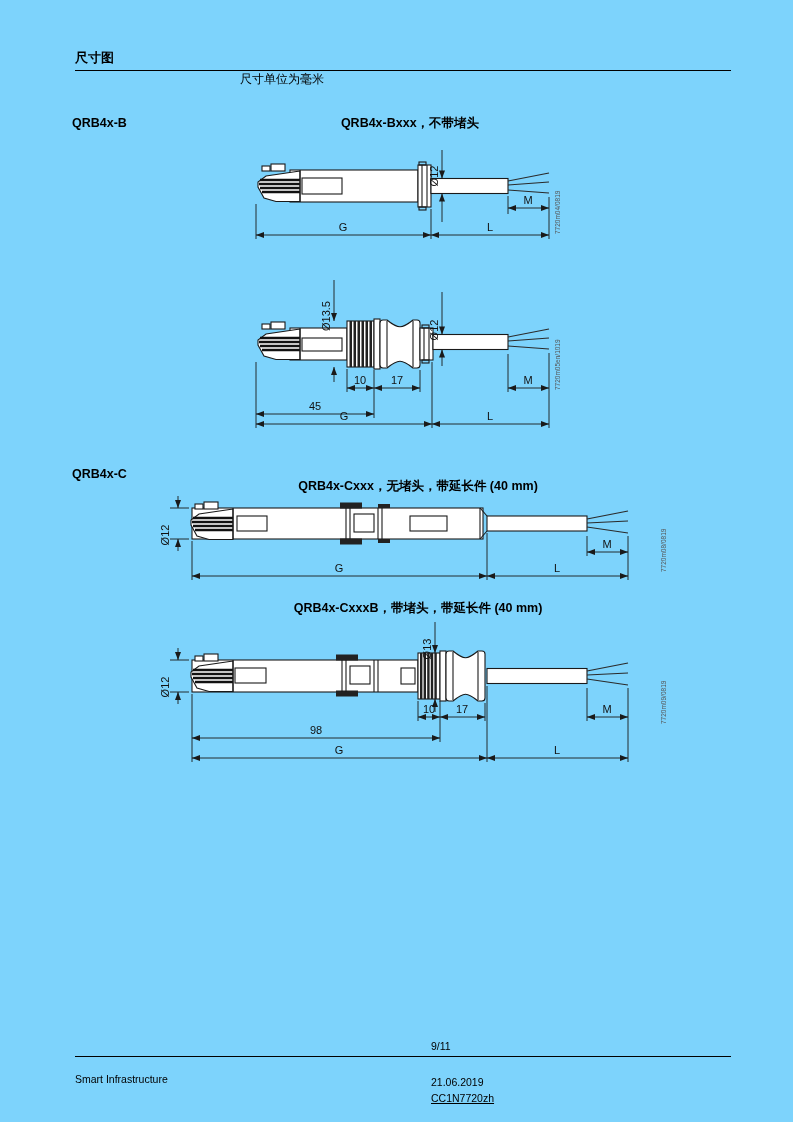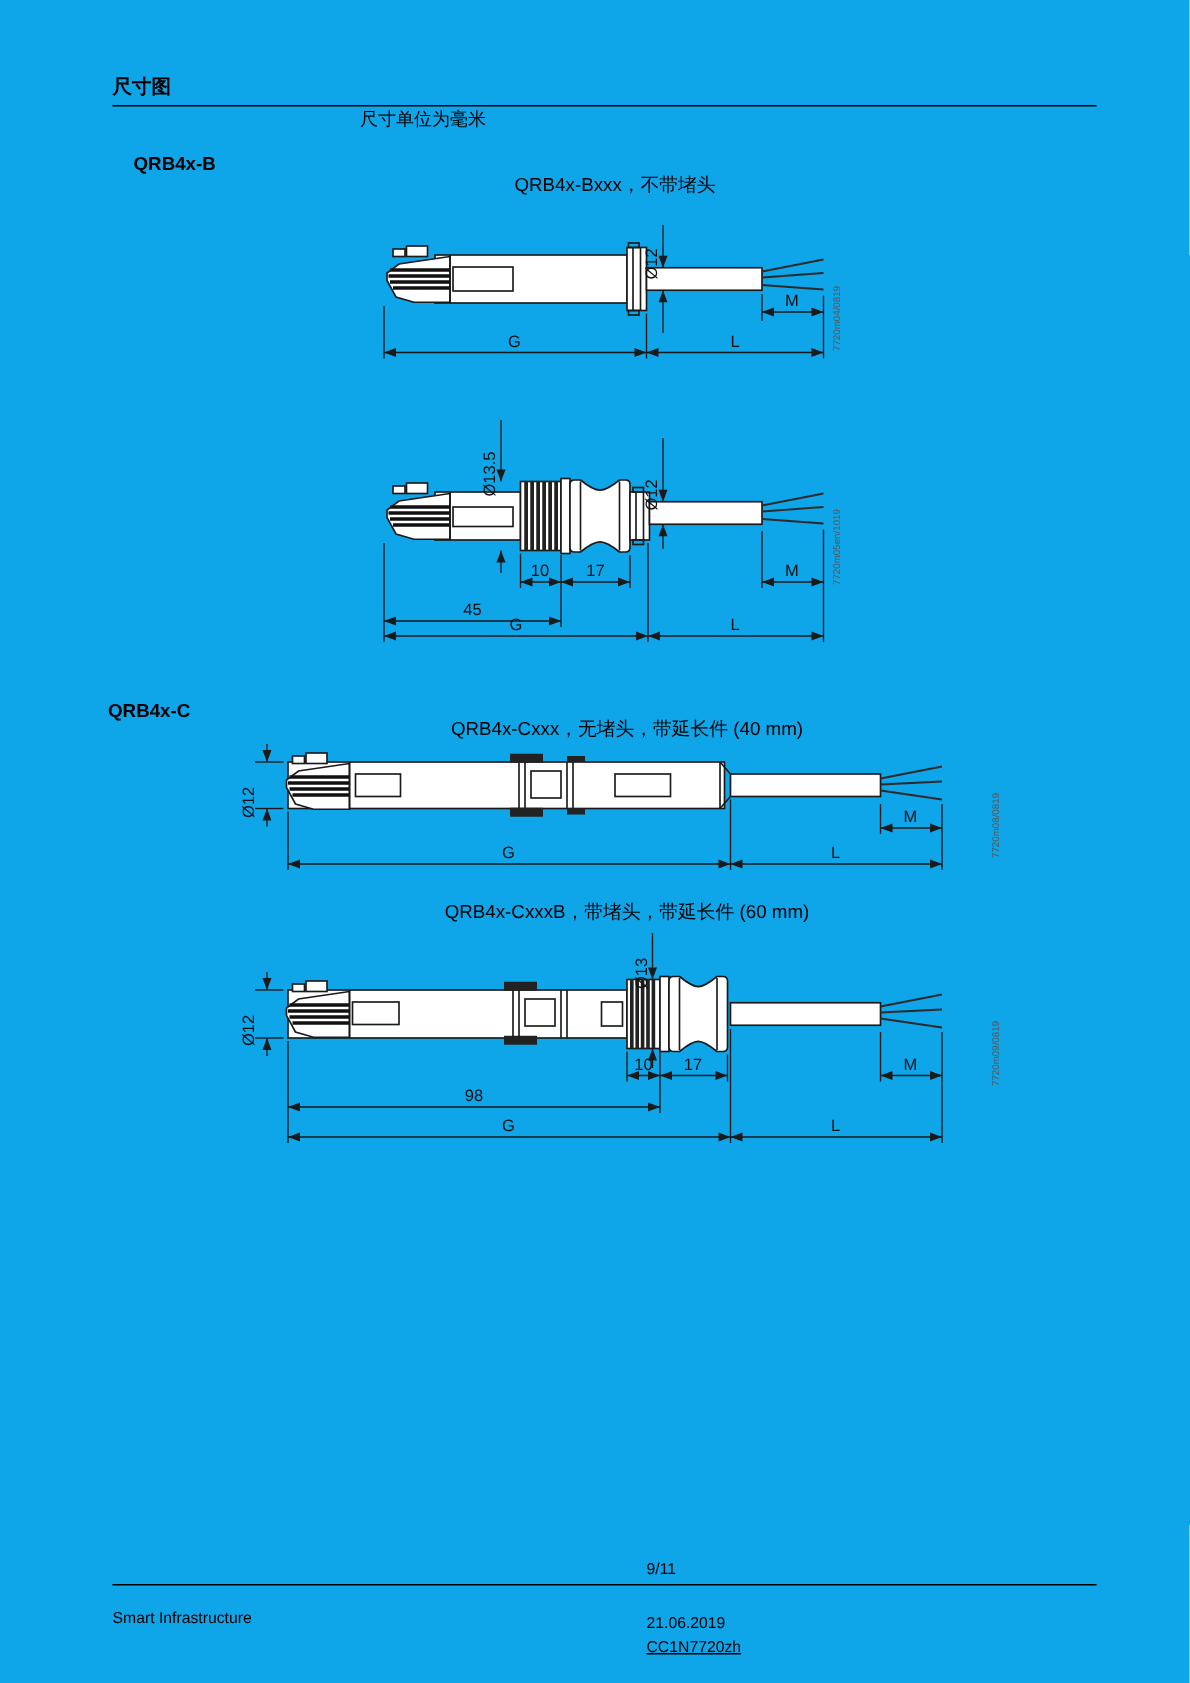--- a/index.html
+++ b/index.html
@@ -1,28 +1,28 @@
 <!DOCTYPE html>
 <html><head>
 <meta charset="utf-8">
 <style>
   html,body { margin:0; padding:0; background:#e8e8e8; }
   .page {
     position:relative; width:793px; height:1122px; margin:0 auto;
-    background:#0ea5e9; overflow:hidden; color:#000;
+    background:#7dd3fc; overflow:hidden; color:#000;
     font-family:"Liberation Sans","DejaVu Sans",sans-serif;
   }
   .abs { position:absolute; }
   .heading { left:75px; top:49px; font-size:13px; font-weight:bold; }
   .rule { position:absolute; left:75px; width:656px; border-top:1.6px solid #000; }
   .rule.top { top:70px; }
   .rule.bottom { top:1056px; }
   .unit-note { left:240px; top:71px; font-size:12px; }
   .model-label { left:72px; font-size:12.5px; font-weight:bold; }
-  .dwg-title { font-size:12.5px; font-weight:normal; text-align:center; }
+  .dwg-title { font-size:12.5px; font-weight:bold; text-align:center; }
   .footer-txt { font-size:10.5px; }
   .right { text-align:left; }
   
   svg { overflow:visible; }
   .o  { fill:#ffffff; stroke:#1a1a1a; stroke-width:1.1; }  
   .s  { fill:none;    stroke:#1a1a1a; stroke-width:1.1; }  
   .d  { fill:none;    stroke:#1a1a1a; stroke-width:0.9; }  
   .f  { fill:#1a1a1a; stroke:none; }                        
   .dk { fill:#222222; stroke:none; }                        
   .lv { stroke:#111111; stroke-width:2.3; fill:none; }      
@@ -32,21 +32,21 @@
 </style>
 </head>
 <body>
 
 <div class="page">
 
   <div class="abs heading">尺寸图</div>
   <div class="rule top"></div>
   <div class="abs unit-note">尺寸单位为毫米</div>
 
-  <div class="abs model-label" style="top:102px;margin-left:17px;">QRB4x-B</div>
+  <div class="abs model-label" style="top:116px;">QRB4x-B</div>
   <div class="abs dwg-title" style="left:250px; top:115px; width:320px;">QRB4x-Bxxx，不带堵头</div>
 
   <svg class="abs" style="left:250px; top:134px;" width="320" height="110" viewBox="0 0 320 110">
     <g>
       <rect class="o" x="40" y="36" width="128" height="32"></rect>
       <rect class="s" x="52" y="44" width="40" height="16"></rect>
 
       <polygon class="o" points="50,37 16,42 8,48 8,53 14,64 26,67.5 50,67.5"></polygon>
       <path class="lv" d="M10,46 H50 M9,50 H50 M10,54 H50 M12,58 H50"></path>
       <rect class="o" x="12" y="32" width="8" height="5"></rect>
@@ -254,21 +254,21 @@
       <path class="f" d="M34,84 l8,-3 v6 z"></path>
         <path class="f" d="M329,84 l-8,-3 v6 z"></path>
       <path class="f" d="M329,84 l8,-3 v6 z"></path>
         <path class="f" d="M470,84 l-8,-3 v6 z"></path>
       <text class="dimtext" x="181" y="80">G</text>
       <text class="dimtext" x="399" y="80">L</text>
     </g>
     <text class="reftext" transform="translate(508,80) rotate(-90)">7720m08/0819</text>
   </svg>
 
-  <div class="abs dwg-title" style="left:158px; top:600px; width:520px;">QRB4x-CxxxB，带堵头，带延长件 (60 mm)</div>
+  <div class="abs dwg-title" style="left:158px; top:600px; width:520px;">QRB4x-CxxxB，带堵头，带延长件 (40 mm)</div>
 
   <svg class="abs" style="left:158px; top:616px;" width="520" height="148" viewBox="0 0 520 148">
     <g>
       <rect class="o" x="34" y="44" width="226" height="32"></rect>
       <rect class="s" x="77" y="52" width="31" height="15"></rect>
       <polygon class="o" points="75,45 41,50 33,56 33,61 39,72 51,75.5 75,75.5"></polygon>
       <path class="lv" d="M35,54 H75 M34,58 H75 M35,62 H75 M37,66 H75"></path>
       <rect class="o" x="37" y="40" width="8" height="5"></rect>
       <rect class="o" x="46" y="38" width="14" height="7"></rect>
       <line class="s" x1="75" y1="44" x2="75" y2="76"></line>

